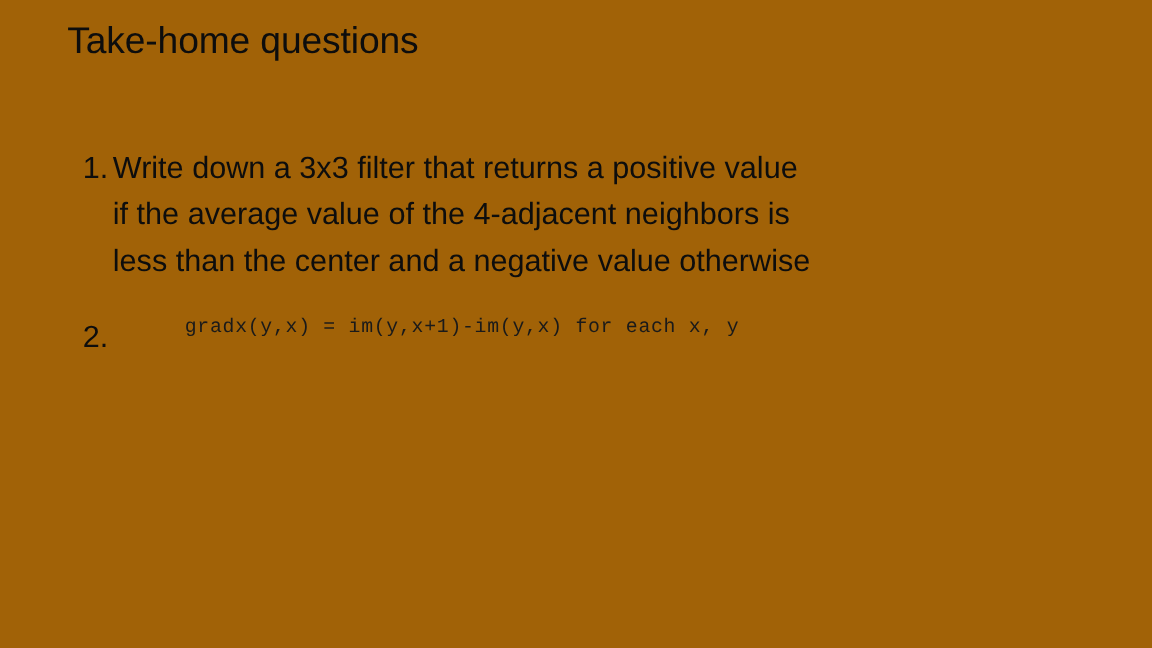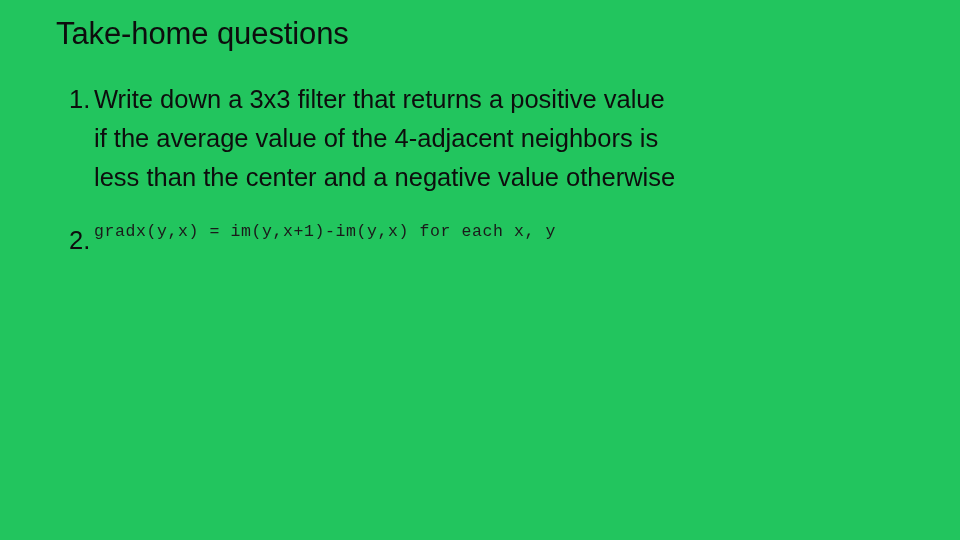--- a/index.html
+++ b/index.html
@@ -12,21 +12,21 @@
     height: 540px;
     overflow: hidden;
     font-family: "Liberation Sans", sans-serif;
     color: #000000;
     -webkit-font-smoothing: antialiased;
   }
   .slide {
     position: relative;
     width: 960px;
     height: 540px;
-    background: #22c55e;
+    background: #a16207;
     box-sizing: border-box;
   }
   .slide-title {
     position: absolute;
     left: 56px;
     top: 14px;
     width: 850px;
     font-size: 31px;
     font-weight: 400;
     line-height: 40px;
@@ -60,29 +60,31 @@
   .marker {
     position: absolute;
     left: 13px;
     top: 0;
     font-size: 25.5px;
     line-height: 38.8px;
     color: #0d0d0d;
   }
   .item-text {
     display: block;
+    margin-top: 41px;
   }
   .code-line {
     margin-top: 16px;
     font-family: "Liberation Mono", "DejaVu Sans Mono", monospace;
     font-size: 16.5px;
     line-height: 22px;
     letter-spacing: 0.6px;
     color: #1a1a1a;
     white-space: pre;
+    text-align: center;
   }
 </style>
 </head>
 <body>
 
 <div class="slide">
 
   <div class="slide-title">Take-home questions</div>
 
   <div class="body-block">

